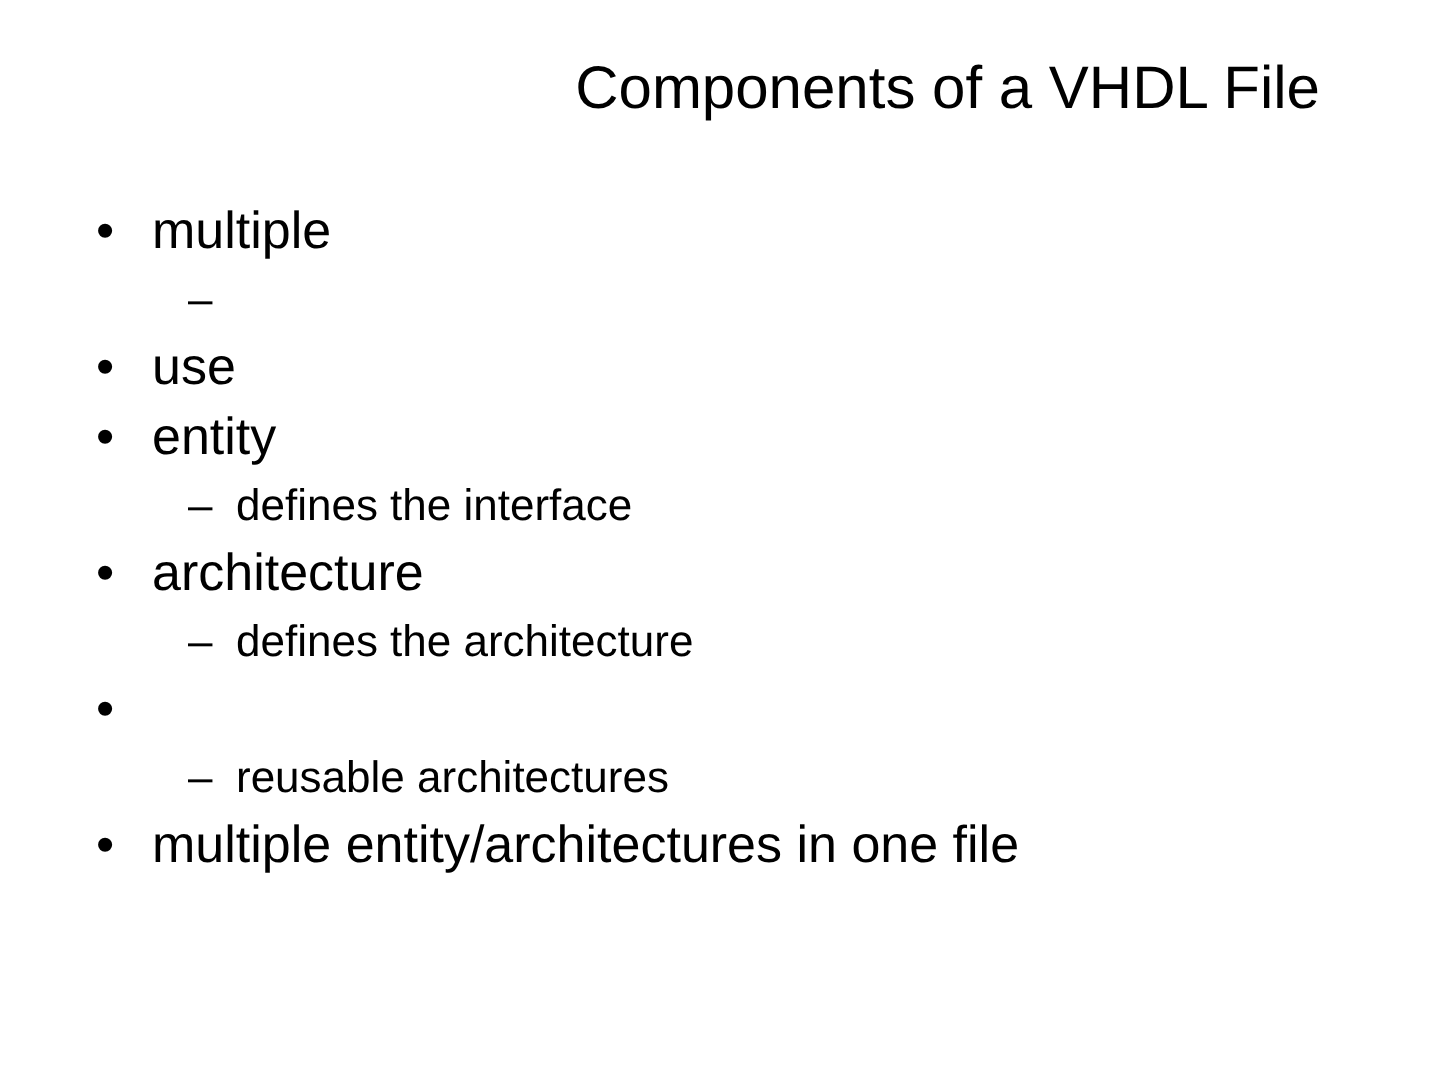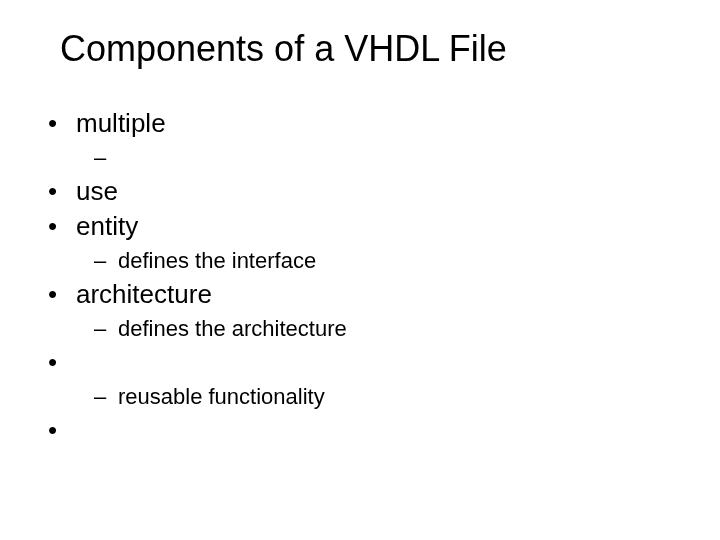--- a/index.html
+++ b/index.html
@@ -10,23 +10,23 @@
     body {
       width: 720px;
       height: 540px;
       background: #ffffff;
       font-family: Arial, Helvetica, sans-serif;
       color: #000000;
       padding: 20px 40px;
       overflow: hidden;
     }
     .title {
-      font-size: 36px;
+      font-size: 30px;
       font-weight: normal;
-      text-align: left;
+      text-align: right;
       margin-top: 8px;
       margin-bottom: 36px;
       padding: 0 20px;
     }
     .content {
       padding-left: 8px;
     }
     .bullet-l1 {
       font-size: 26px;
       line-height: 1.35;
@@ -87,20 +87,21 @@
   <div class="bullet-l2">
     <span class="marker">–</span>
     <span>defines the architecture</span>
   </div>
 
   <div class="bullet-l1">
     <span class="marker">•</span>
   </div>
   <div class="bullet-l2">
     <span class="marker">–</span>
-    <span>reusable functionality</span>
+    <span>reusable architectures</span>
   </div>
 
   <div class="bullet-l1">
     <span class="marker">•</span>
+    <span>multiple entity/architectures in one file</span>
   </div>
 
 </div>
 
 </body></html>

